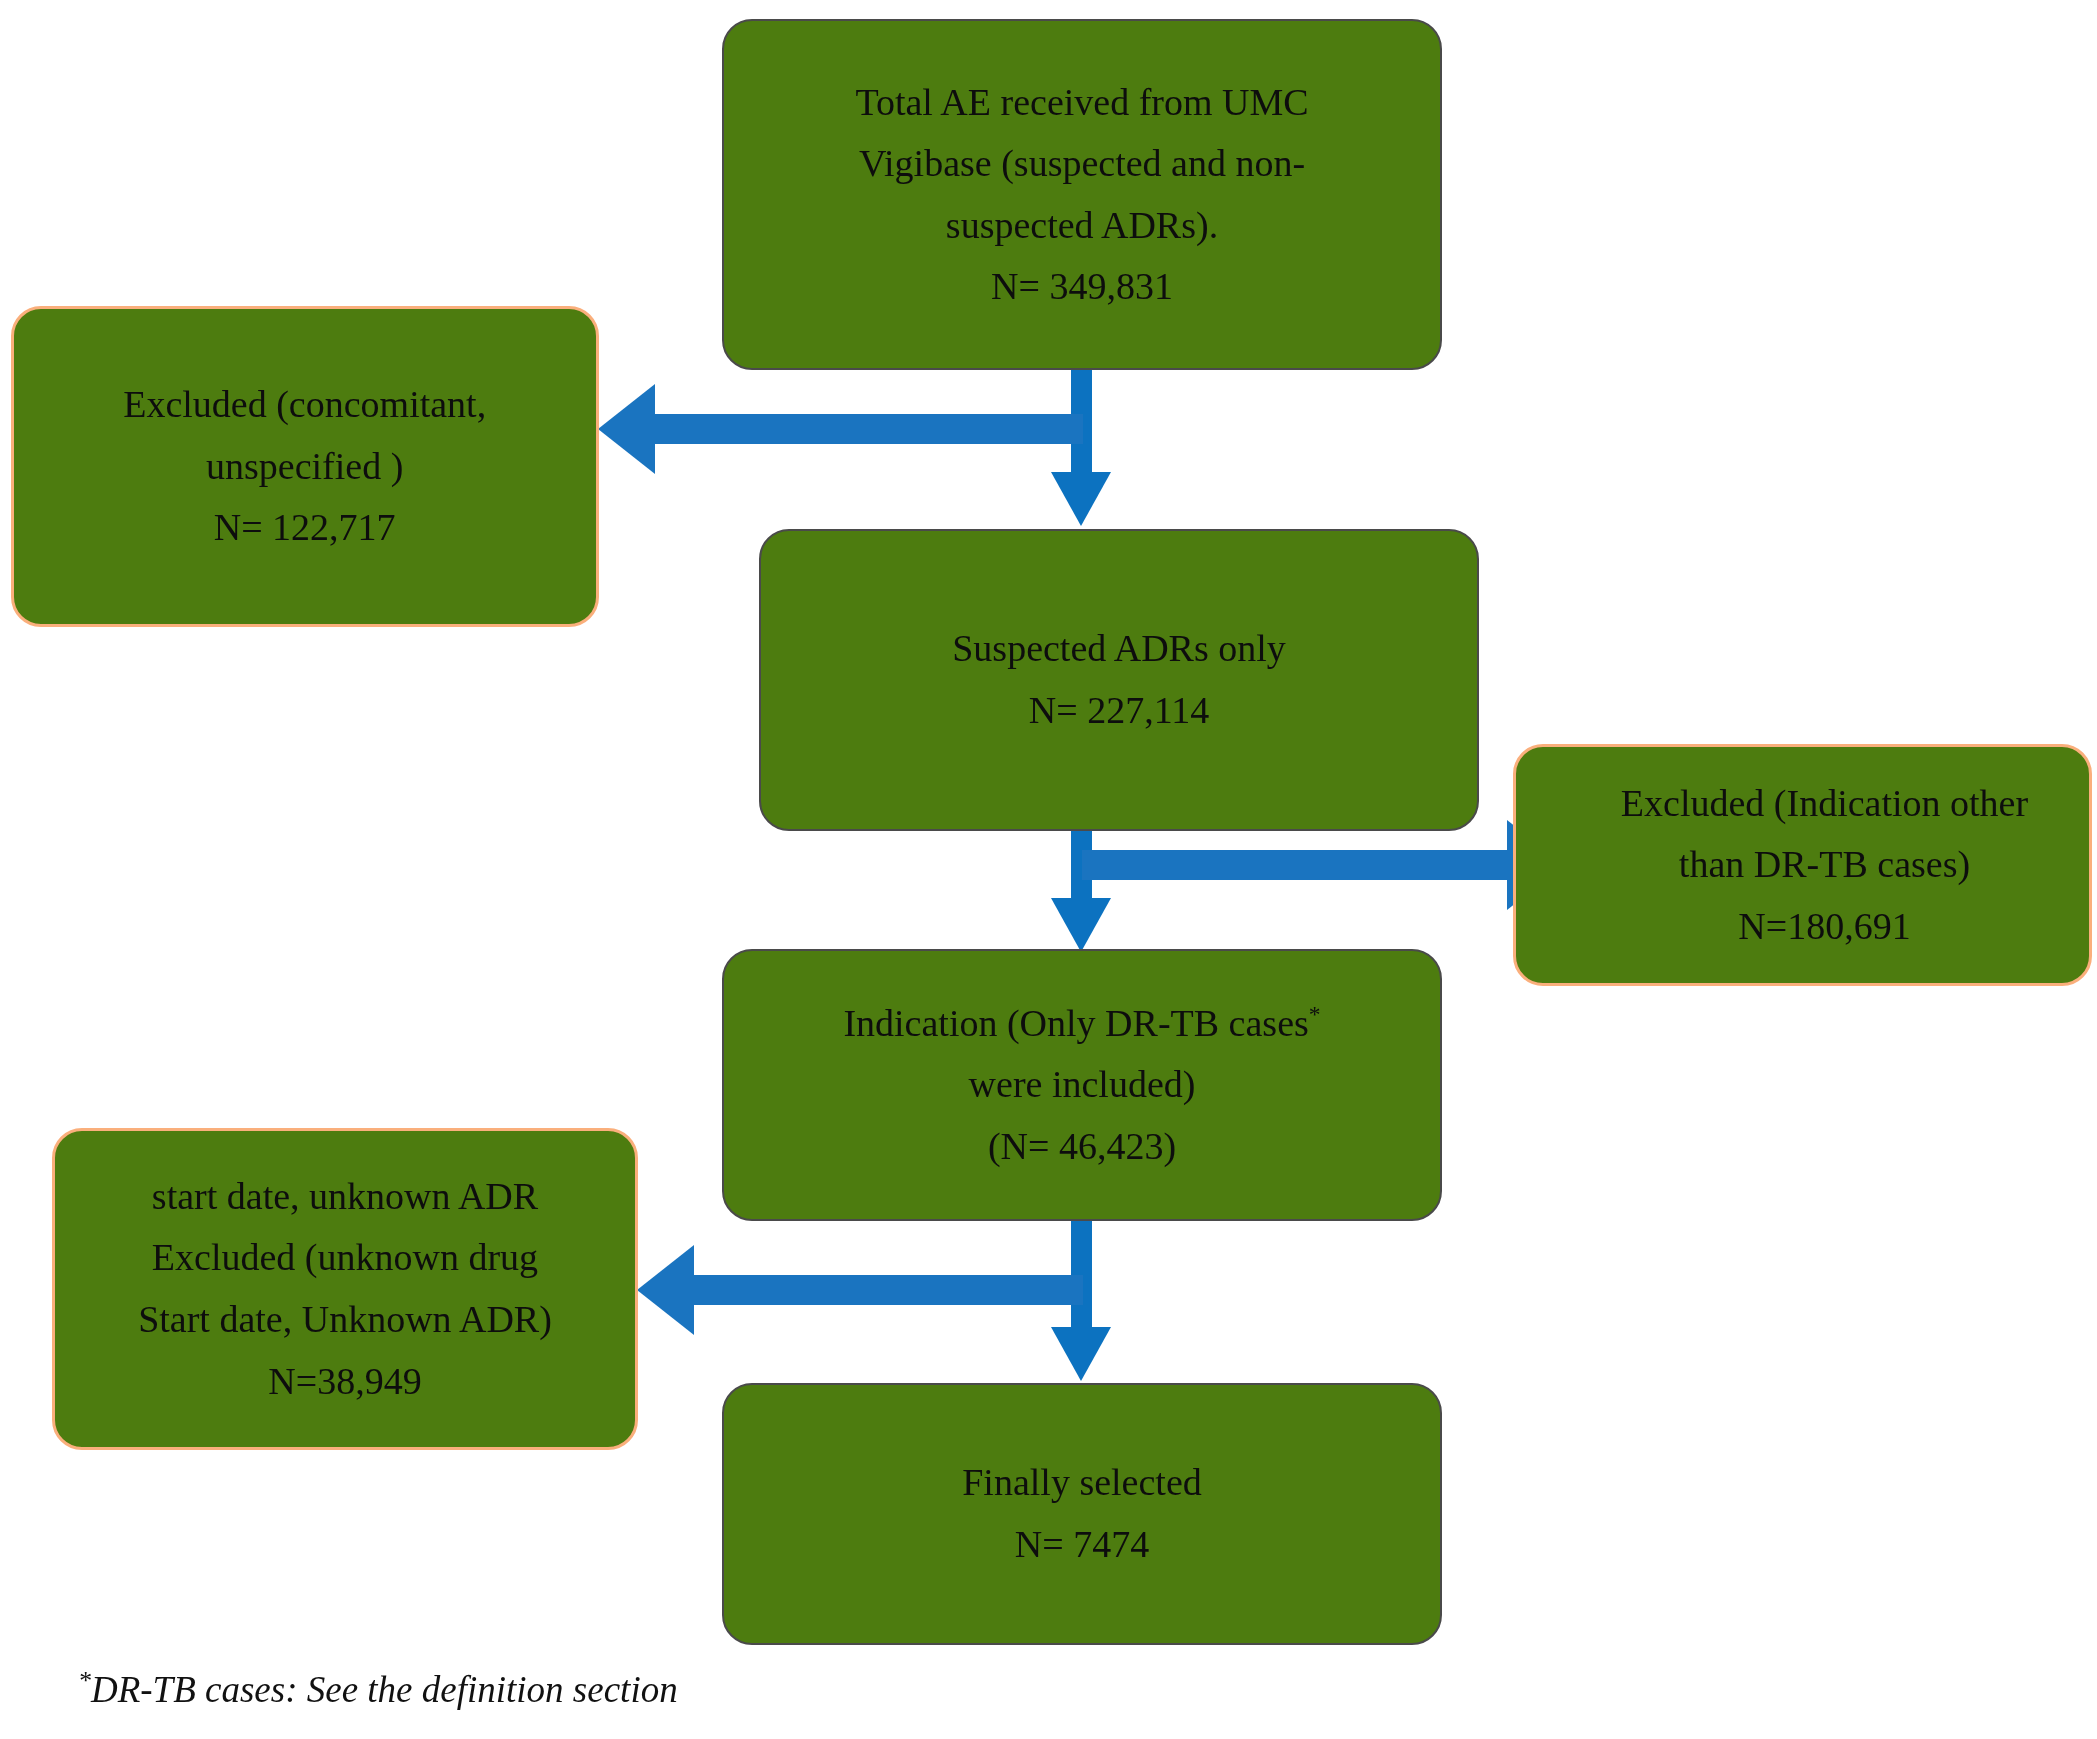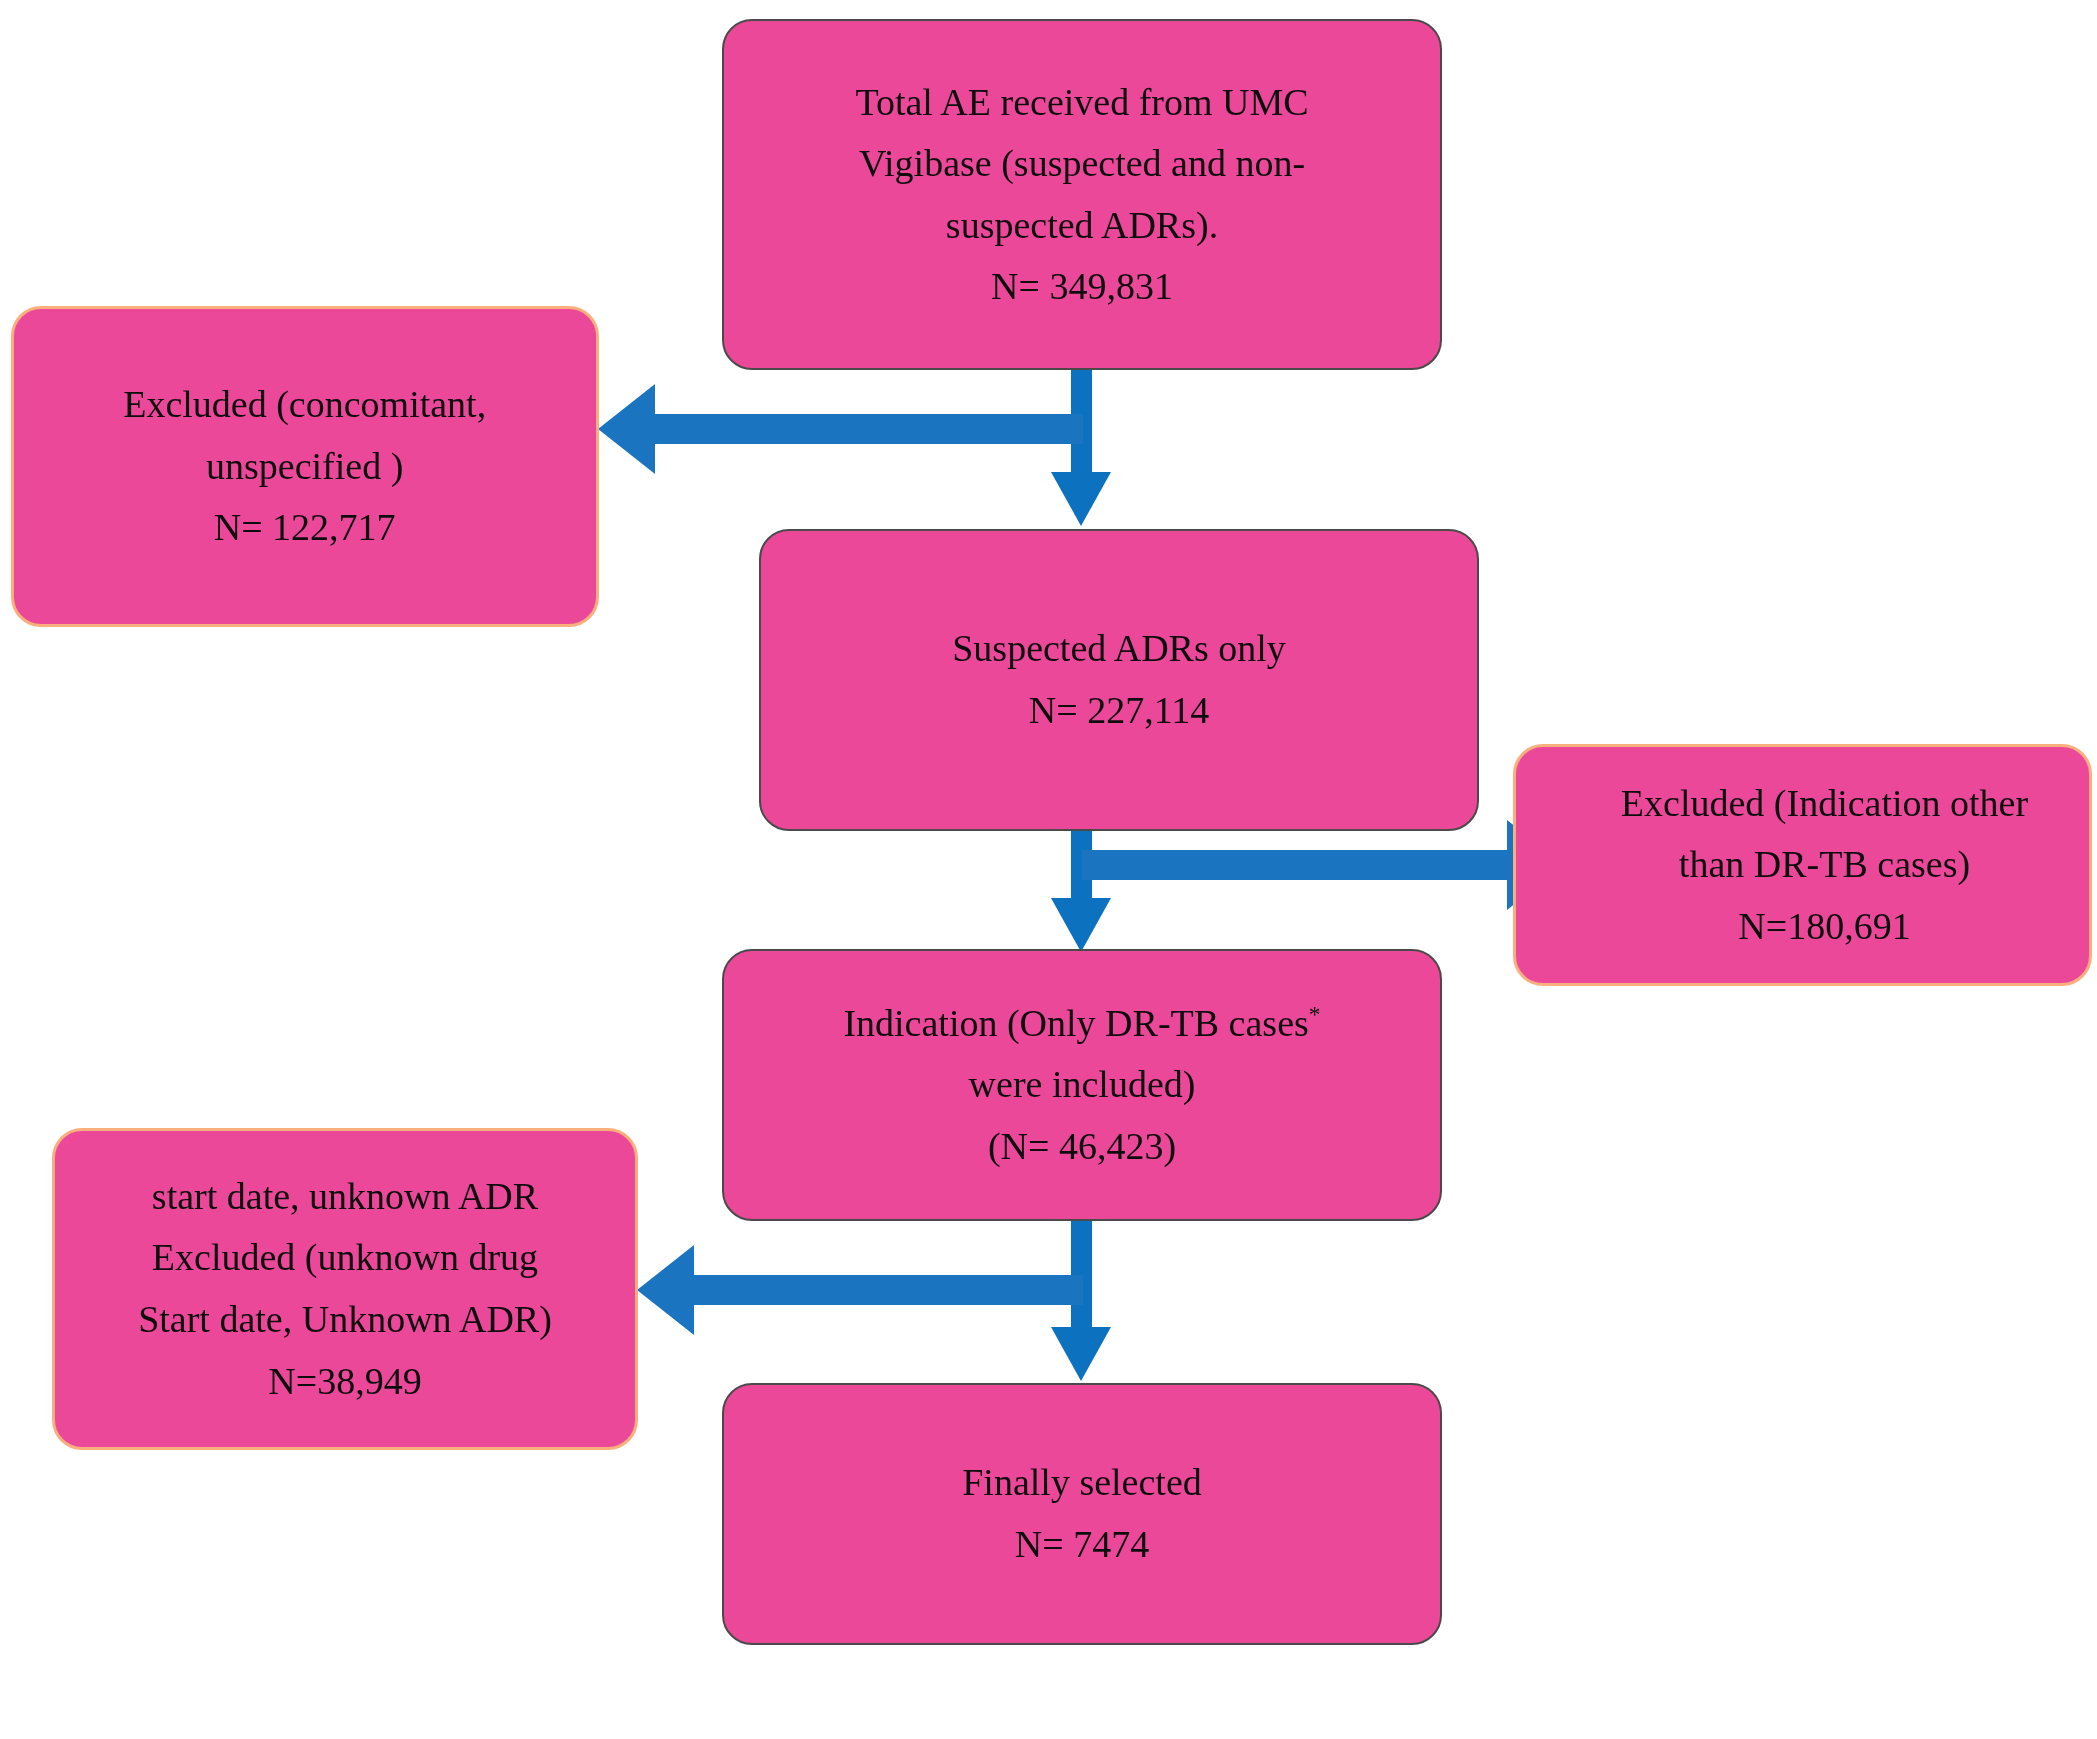--- a/index.html
+++ b/index.html
@@ -21,21 +21,21 @@
 
   
   .node {
     position: absolute;
     box-sizing: border-box;
     display: flex;
     flex-direction: column;
     align-items: center;
     justify-content: center;
     text-align: center;
-    background: #ec4899;
+    background: #4d7c0f;
     border-radius: 30px;
   }
   .node.primary {
     border: 2.9px solid #4a4a4a;
   }
   .node.excluded {
     border: 3.4px solid #faaf7c;
   }
   .node .line {
     display: block;
@@ -182,15 +182,16 @@
     <span class="line">N=180,691</span>
   </div>
 
   <div class="node excluded" id="node-excl-unknown">
     <span class="line">start date, unknown ADR</span>
     <span class="line">Excluded (unknown drug</span>
     <span class="line">Start date, Unknown ADR)</span>
     <span class="line">N=38,949</span>
   </div>
 
+  <div id="footnote"><sup>*</sup><span>DR-TB cases: See the definition section</span></div>
 
 </div>
 
 
 </body></html>

